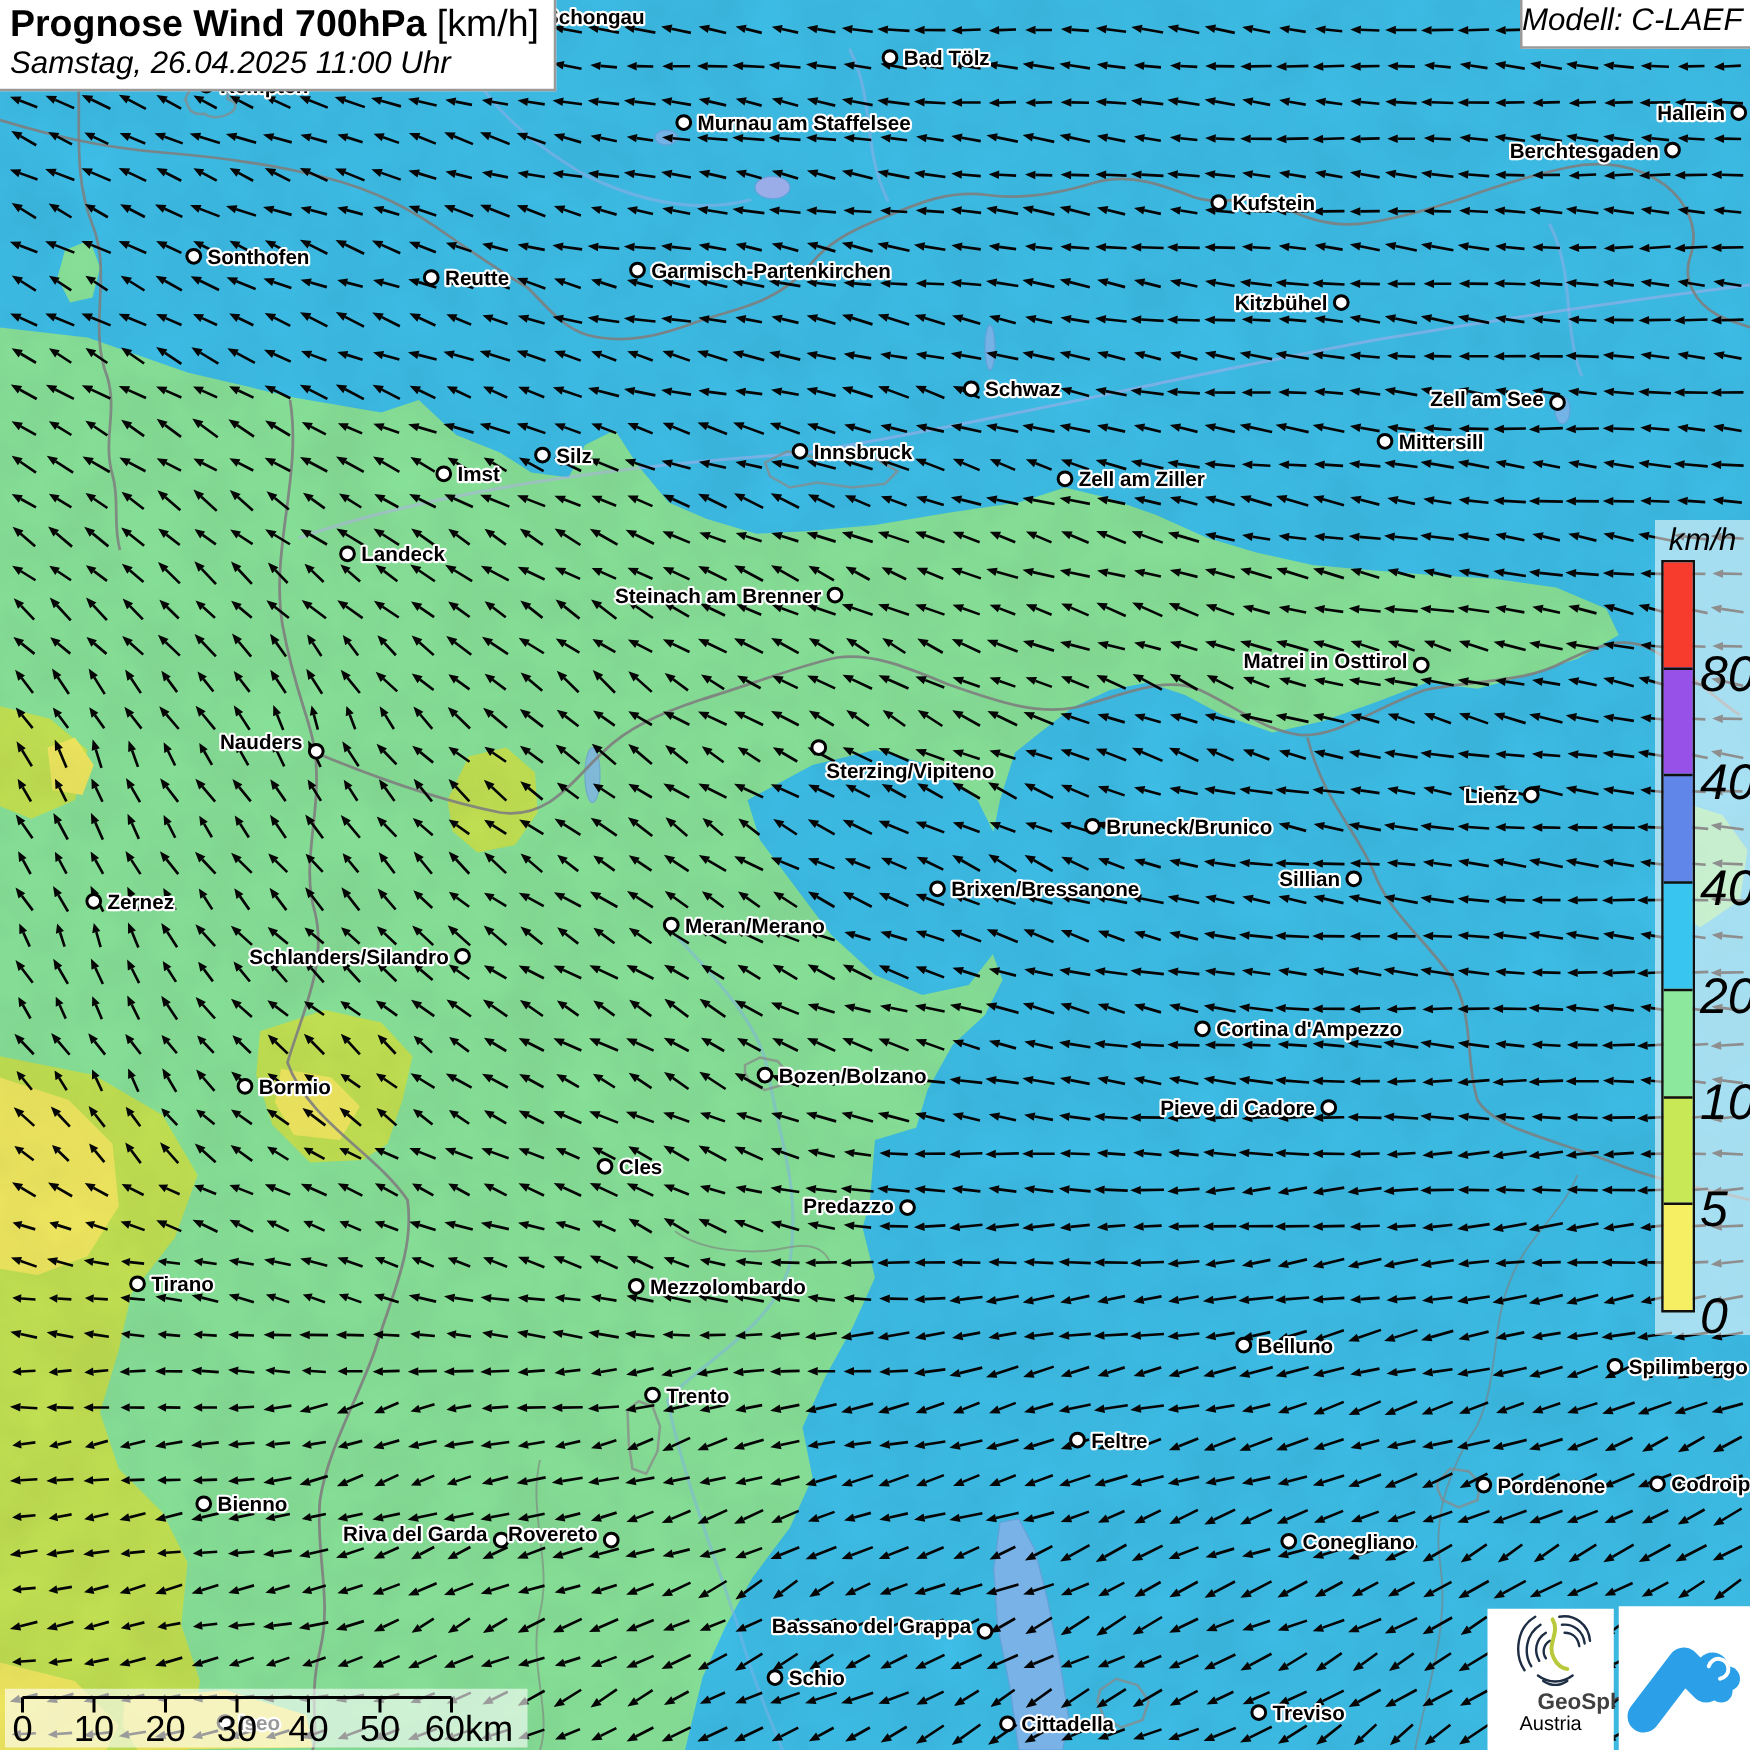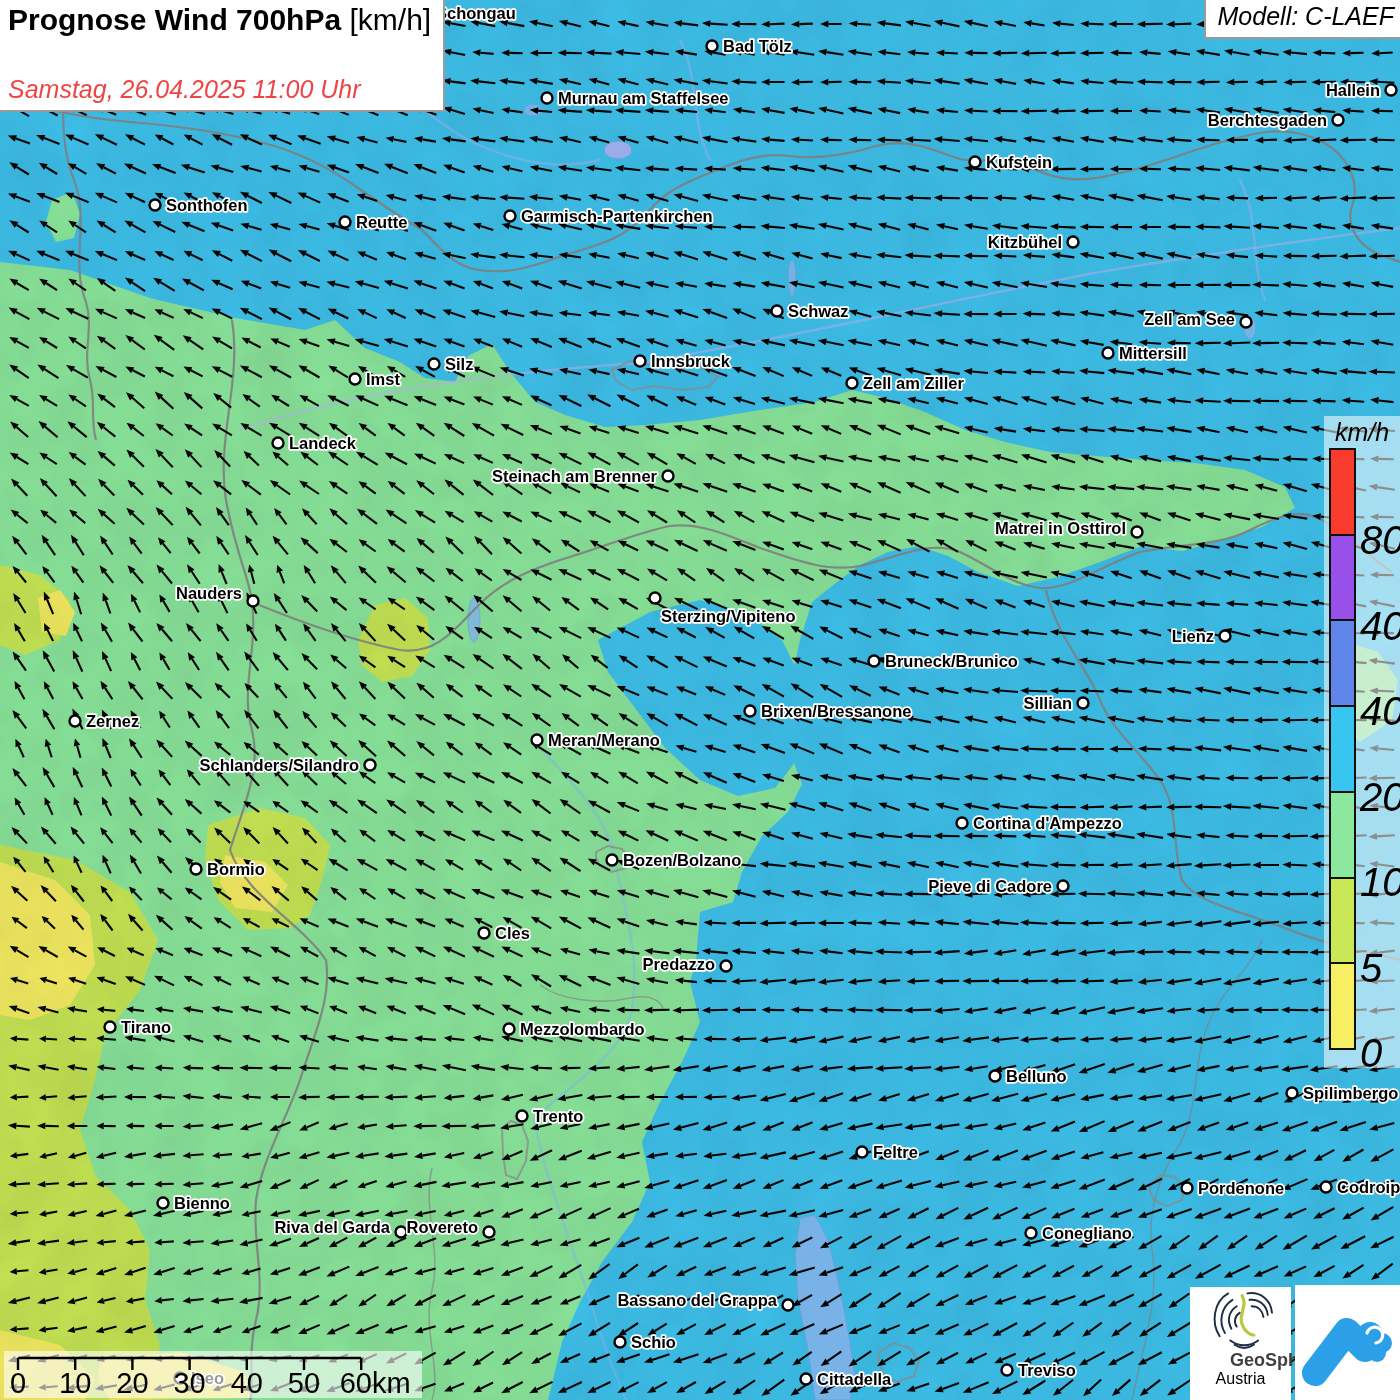--- a/index.html
+++ b/index.html
@@ -4,22 +4,22 @@
 <style>
   html,body{margin:0;padding:0;background:#222;}
   #stage{position:relative;width:1400px;height:1400px;overflow:hidden;
          font-family:"Liberation Sans",sans-serif;background:#3fc3ee;}
   #mapsvg{position:absolute;left:0;top:0;}
   .overlay{position:absolute;}
   #titlebox{left:0;top:0;background:#ffffff;padding:3px 12px 6px 8px;
             border-right:2px solid #9a9a9a;border-bottom:2px solid #9a9a9a;}
   #titlebox .l1{font-size:30px;font-weight:bold;color:#000;white-space:nowrap;line-height:1.1;}
   #titlebox .l1 .unit{font-weight:normal;}
-  #titlebox .l2{font-size:25px;font-style:italic;color:#ef4444;white-space:nowrap;line-height:1.15;margin-top:39px;}
-  #modelbox{right:0;top:0;background:#ffffff;padding:2px 6px 6px 12px;
+  #titlebox .l2{font-size:25px;font-style:italic;color:#000000;white-space:nowrap;line-height:1.15;}
+  #modelbox{right:0;top:0;background:#ffffff;padding:2px 6px 6px 0;
             border-left:2px solid #9a9a9a;border-bottom:2px solid #9a9a9a;
             font-size:25px;font-style:italic;color:#000;white-space:nowrap;}
   #legendstrip{left:1324px;top:416px;width:76px;height:652px;background:rgba(255,255,255,0.55);font-style:italic;}
   #legendstrip .kmh{position:absolute;left:11px;top:2px;font-size:25px;color:#000;}
   #legendbar{position:absolute;left:5px;top:32px;width:27px;height:602px;
              border:2px solid #101010;box-sizing:border-box;display:flex;flex-direction:column;}
   #legendbar .seg{flex:1;}
   #legendbar .seg + .seg{border-top:2px solid #101010;}
   .leglabel{position:absolute;left:36px;font-size:40px;color:#000;line-height:1;}
   #scalebox{left:4px;top:1351px;width:418px;height:47px;background:rgba(255,255,255,0.6);}

